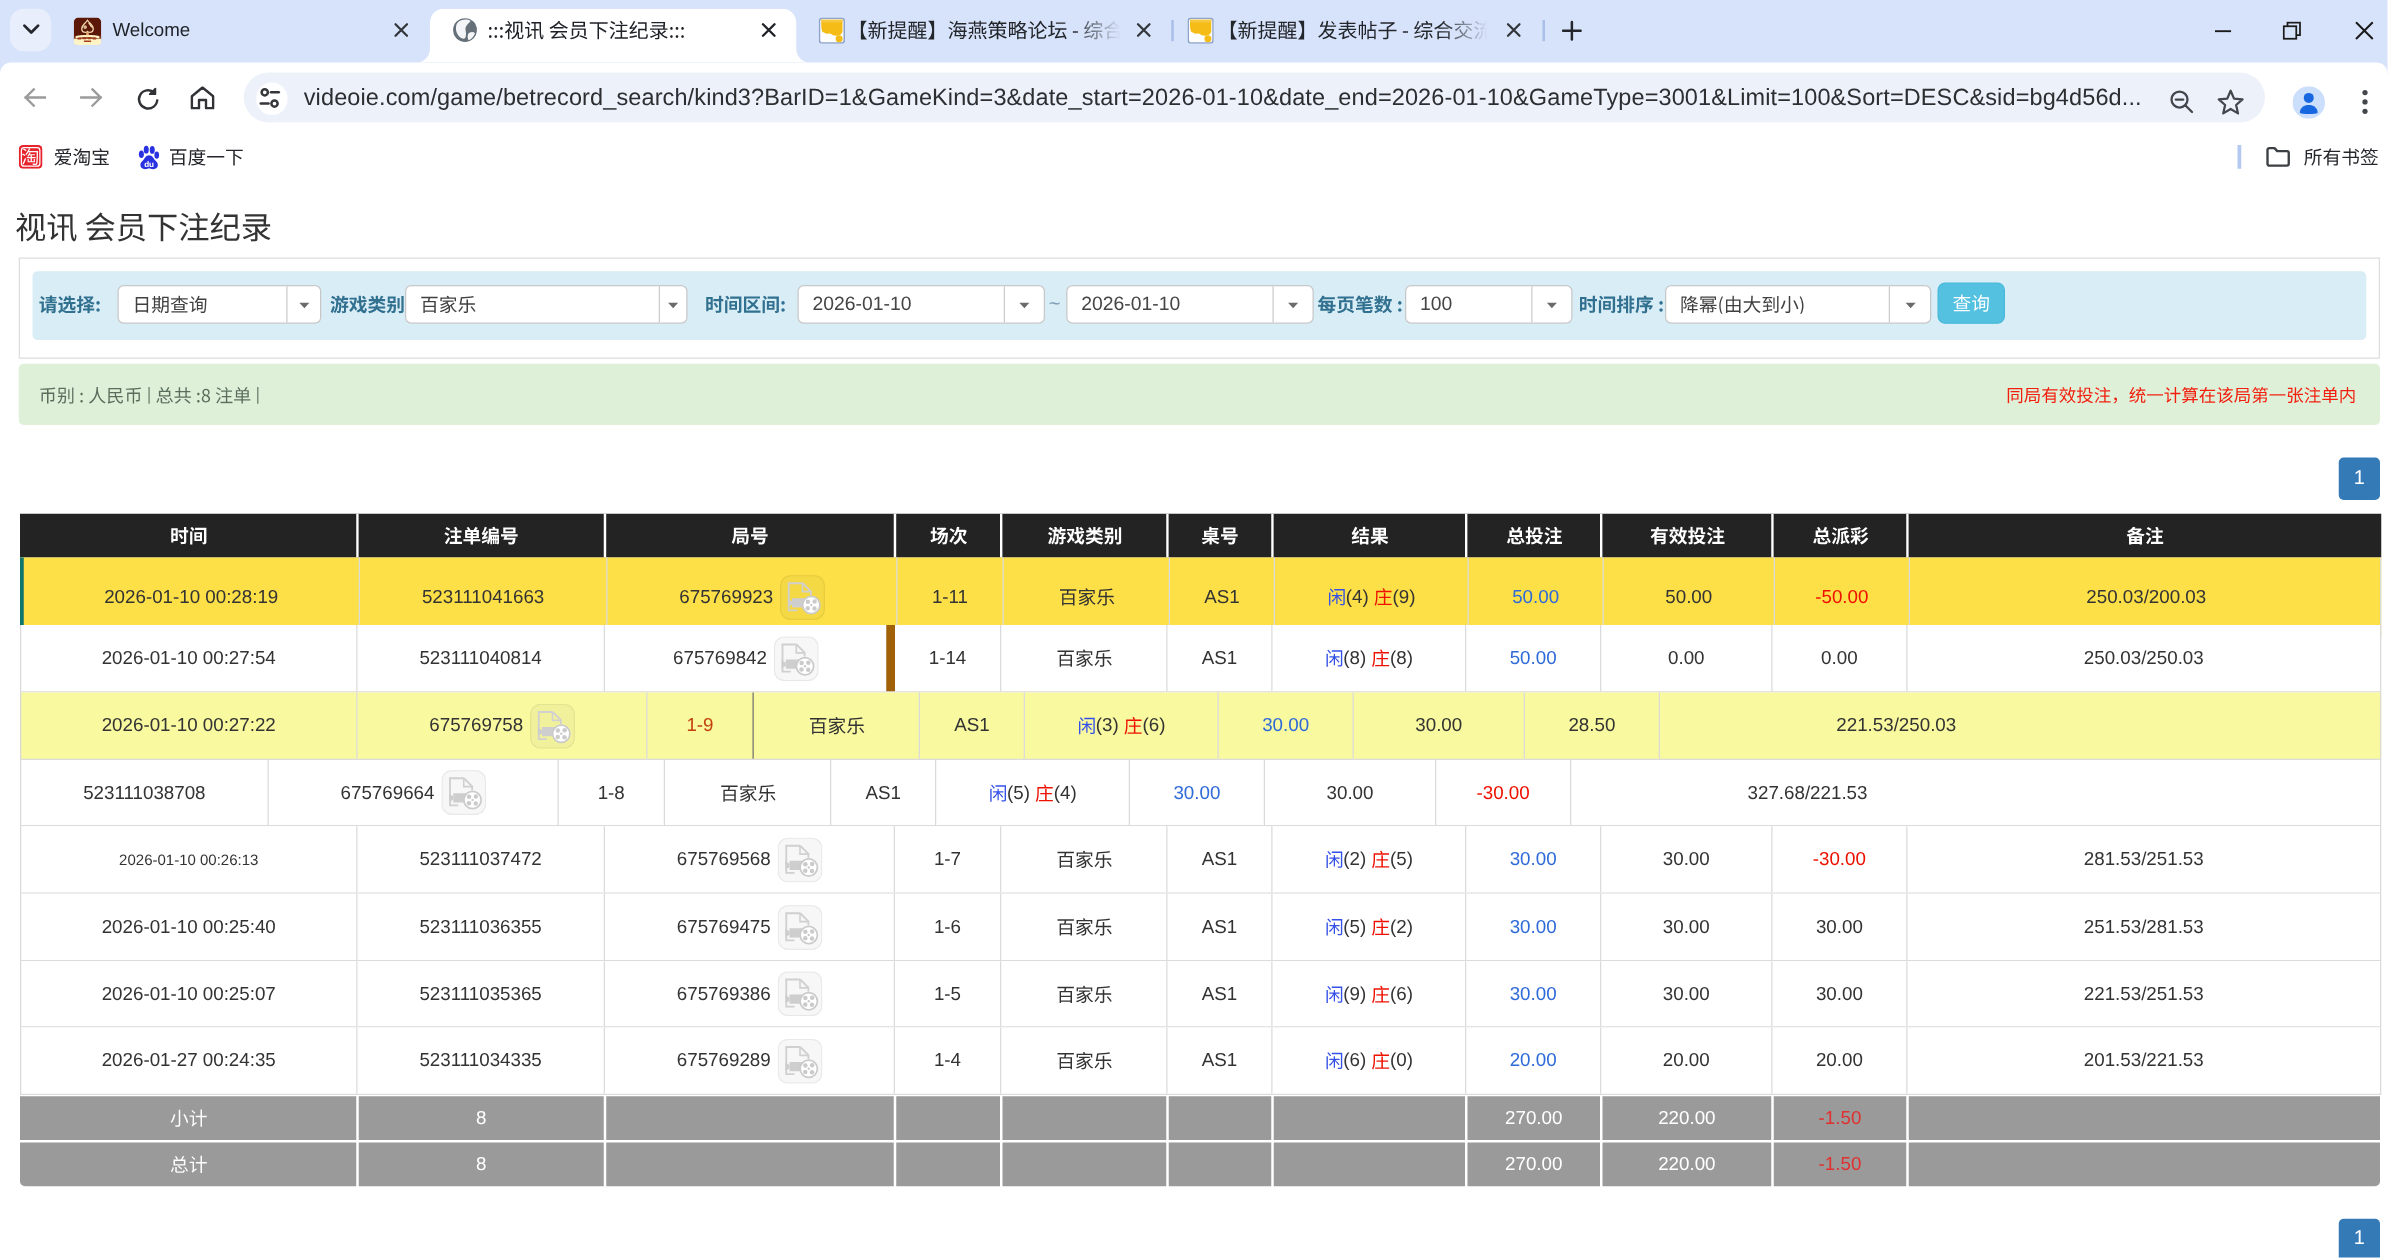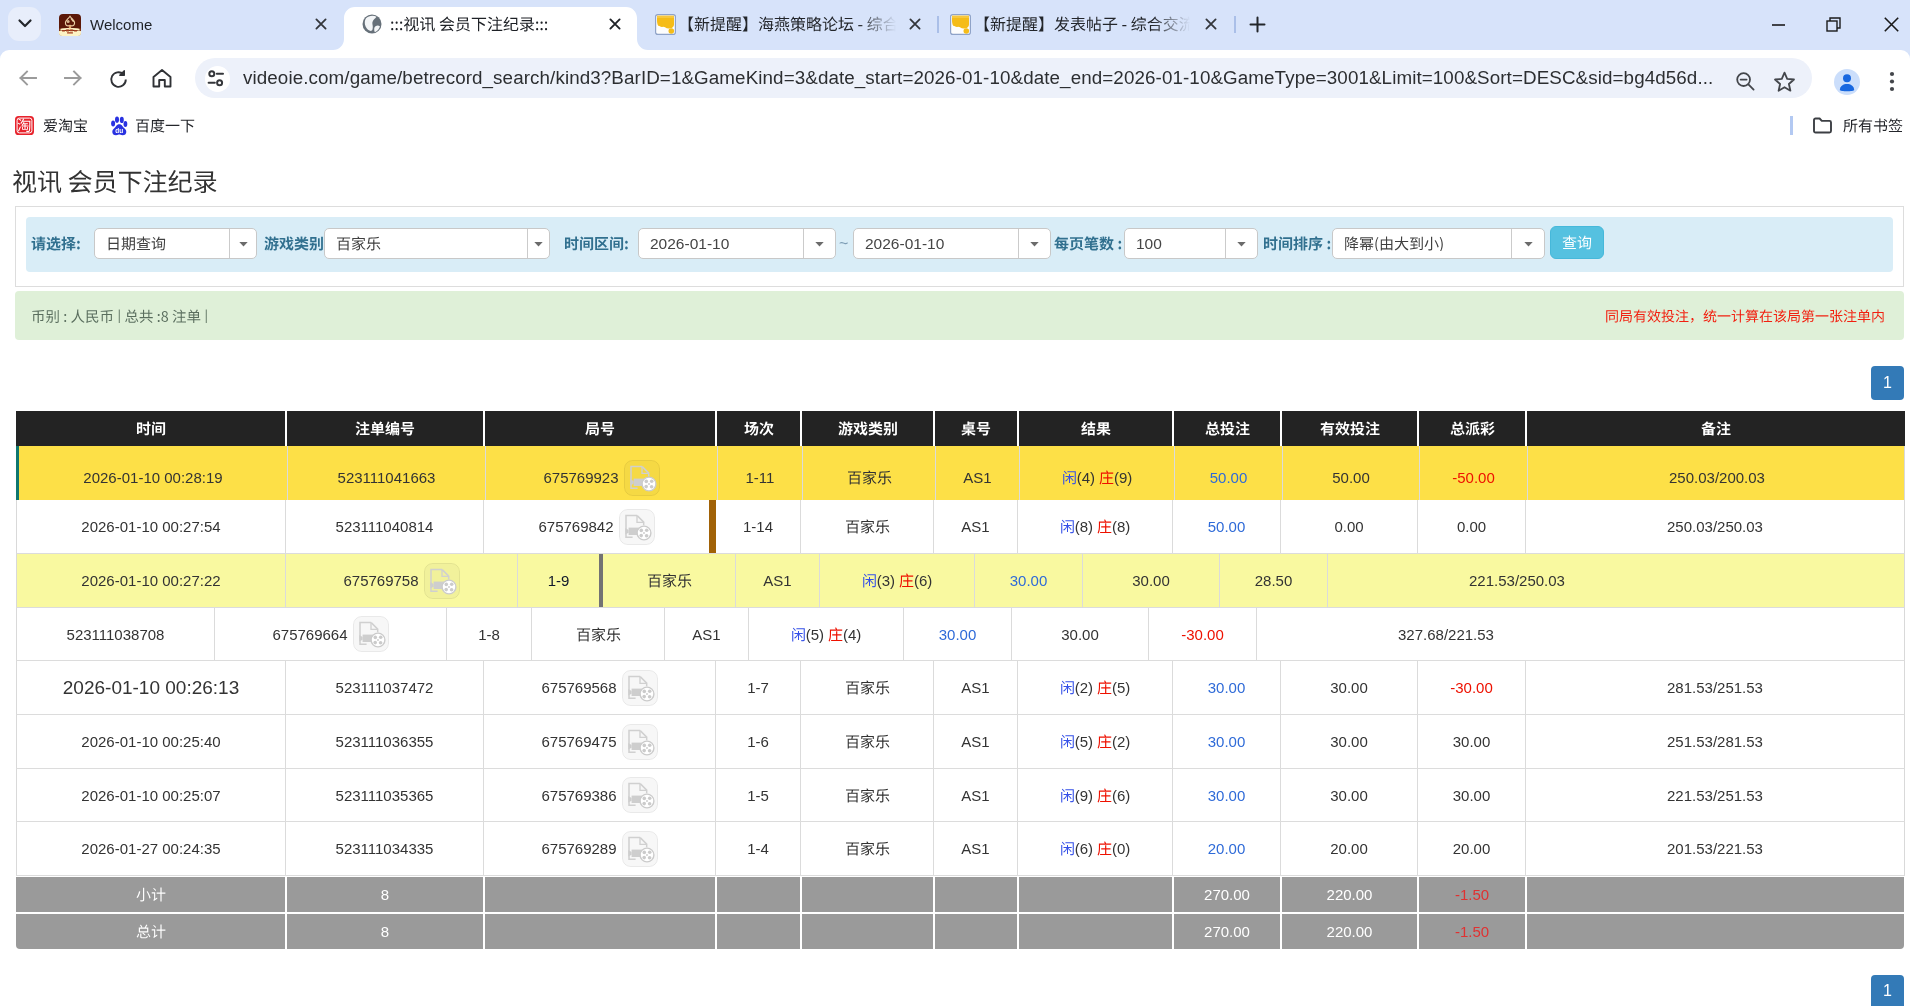--- a/index.html
+++ b/index.html
@@ -449,21 +449,21 @@
 <circle cx="25" cy="24" r="6.9" fill="#fff" stroke="#cbcbcb" stroke-width="1.4"></circle>
 <g fill="#cbcbcb">
 <circle cx="22.3" cy="21.4" r="1.8"></circle>
           <circle cx="27.7" cy="21.2" r="1.8"></circle>
 <circle cx="22.2" cy="26.6" r="1.8"></circle>
           <circle cx="27.6" cy="26.8" r="1.8"></circle>
 <circle cx="25" cy="24" r="0.95"></circle>
 </g>
 </svg>
     </div>
-<div class="cc" style="flex:none;width:85px;height:100%;border-right:4px solid #737373;font-size:15px;color:#0f172a">1-9</div>
+<div class="cc" style="flex:none;width:85px;height:100%;border-right:1px solid #737373;font-size:15px;color:#c2410c">1-9</div>
 <div class="cc" style="flex:none;width:133px;height:100%;border-right:1px solid #dbdbdb;font-size:15px;color:#333333">
       <svg class="z" width="45" height="15" viewBox="0 0 45 15">
         <path fill="#333333" d="M2.7 4.8V14.4H3.8V13.4H11.4V14.4H12.6V4.8H7.5C7.6 4.1 7.9 3.3 8 2.5H14.1V1.4H1V2.5H6.7C6.6 3.3 6.5 4.1 6.3 4.8ZM3.8 9.6H11.4V12.4H3.8ZM3.8 8.6V5.8H11.4V8.6ZM21.3 0.8C21.5 1.2 21.8 1.6 21.9 1.9H16.3V5H17.4V3H27.7V5H28.8V1.9H23.3C23.1 1.5 22.8 0.9 22.5 0.5ZM26.9 6C26 6.8 24.7 7.8 23.6 8.5C23.2 7.7 22.7 6.9 22 6.2C22.4 5.9 22.7 5.7 23.1 5.4H26.8V4.4H18.1V5.4H21.6C20.1 6.4 18.1 7.1 16.2 7.6C16.4 7.8 16.7 8.3 16.8 8.5C18.3 8.1 19.8 7.5 21.2 6.7C21.4 7 21.7 7.3 21.9 7.6C20.6 8.6 18.1 9.6 16.2 10.1C16.4 10.3 16.6 10.7 16.7 11C18.5 10.4 20.9 9.4 22.3 8.3C22.5 8.7 22.6 9 22.7 9.4C21.2 10.8 18.3 12.2 15.9 12.7C16.1 13 16.4 13.4 16.5 13.7C18.7 13 21.2 11.8 22.9 10.5C23.1 11.7 22.8 12.7 22.4 13C22.1 13.3 21.8 13.3 21.4 13.3C21.1 13.3 20.6 13.3 20 13.3C20.2 13.6 20.3 14 20.3 14.3C20.8 14.4 21.3 14.4 21.6 14.4C22.3 14.4 22.7 14.2 23.2 13.8C24 13.2 24.4 11.3 23.9 9.4L24.6 9C25.4 11.2 26.8 12.9 28.7 13.8C28.9 13.5 29.2 13.1 29.5 12.9C27.6 12.1 26.2 10.4 25.5 8.4C26.3 7.9 27.1 7.3 27.8 6.7ZM33.5 9C32.8 10.4 31.6 11.8 30.6 12.7C30.8 12.9 31.3 13.3 31.5 13.5C32.5 12.4 33.8 10.8 34.6 9.4ZM40.4 9.5C41.5 10.7 42.8 12.4 43.4 13.4L44.4 12.9C43.8 11.8 42.4 10.2 41.4 9ZM31.9 7.9C32.1 7.8 32.7 7.7 33.7 7.7H37.2V12.9C37.2 13.2 37.1 13.2 36.9 13.3C36.6 13.3 35.7 13.3 34.8 13.2C34.9 13.6 35.1 14.1 35.2 14.4C36.5 14.4 37.2 14.4 37.7 14.2C38.2 14 38.4 13.6 38.4 12.9V7.7H43.9L43.9 6.6H38.4V3.6H37.2V6.6H33C33.3 5.5 33.6 4.1 33.7 2.7C36.9 2.7 40.7 2.4 43.1 1.8L42.5 0.8C40.2 1.4 36 1.7 32.6 1.7C32.5 3.5 32.1 5.4 32 5.9C31.9 6.4 31.8 6.8 31.6 6.9C31.7 7.2 31.9 7.7 31.9 7.9Z"></path>
       </svg>
     </div>
 <div class="cc" style="flex:none;width:84px;height:100%;border-right:1px solid #dbdbdb;font-size:15px;color:#333333">AS1</div>
 <div class="cc" style="flex:none;width:155px;height:100%;border-right:1px solid #dbdbdb;font-size:15px;color:#333333">
       <svg class="z" width="15" height="15" viewBox="0 0 15 15">
         <path fill="#3550e8" d="M1.2 4V14.4H2.3V4ZM1.8 1.3C2.6 2.1 3.6 3.3 4 4L4.9 3.4C4.4 2.7 3.5 1.5 2.6 0.7ZM5.4 1.2V2.3H12.7V12.8C12.7 13 12.6 13.1 12.3 13.1C12 13.1 11 13.2 10 13.1C10.1 13.4 10.3 13.9 10.4 14.2C11.7 14.2 12.6 14.2 13.1 14C13.6 13.9 13.8 13.5 13.8 12.8V1.2ZM7 3.9V5.9H3.5V6.9H6.5C5.7 8.5 4.5 9.9 3.2 10.7C3.4 10.9 3.7 11.3 3.9 11.5C5.1 10.7 6.2 9.4 7 7.9V13.1H8V7.8C9.1 9 10.2 10.2 10.8 11.1L11.6 10.4C10.9 9.5 9.6 8.1 8.4 6.9H11.7V5.9H8V3.9Z"></path>
       </svg>
@@ -528,21 +528,21 @@
 <div class="cc" style="flex:none;width:108px;height:100%;border-right:1px solid #dbdbdb;font-size:15px;color:#333333">
       <span style="color:#2f6bd8">30.00</span>
     </div>
 <div class="cc" style="flex:none;width:137px;height:100%;border-right:1px solid #dbdbdb;font-size:15px;color:#333333">30.00</div>
 <div class="cc" style="flex:none;width:108px;height:100%;border-right:1px solid #dbdbdb;font-size:15px;color:#333333">
       <span style="color:#ee1100">-30.00</span>
     </div>
 <div class="cc" style="flex:none;width:378px;height:100%;font-size:15px;color:#333333">327.68/221.53</div>
 </div>
 <div class="ab" style="left:16px;top:661px;width:1889px;height:54px;display:flex;background:#ffffff;border-bottom:1px solid #dcdcdc;border-left:1px solid #d9d9d9;border-right:1px solid #d9d9d9">
-<div class="cc" style="flex:none;width:269px;height:100%;border-right:1px solid #dbdbdb;font-size:19px;color:#333333">2026-01-10 00:26:13</div>
+<div class="cc" style="flex:none;width:269px;height:100%;border-right:1px solid #dbdbdb;font-size:12px;color:#333333">2026-01-10 00:26:13</div>
 <div class="cc" style="flex:none;width:198px;height:100%;border-right:1px solid #dbdbdb;font-size:15px;color:#333333">523111037472</div>
 <div class="cc" style="flex:none;width:232px;height:100%;border-right:1px solid #dbdbdb;font-size:15px;color:#333333">
       <span>675769568</span>
       <span style="width:5px"></span>
       <svg width="36" height="36" viewBox="0 0 36 36" style="display:block">
 <rect x="0.5" y="0.5" width="35" height="35" rx="8" fill="rgba(0,0,0,0.033)" stroke="rgba(0,0,0,0.07)"></rect>
 <g stroke="#d0d0d0" stroke-width="1.5" fill="none">
 <path d="M18.2 6.6 L7 6.6 L7 28.3 L13.6 28.3"></path>
 <path d="M18.2 6.6 L24.7 13.1 L24.7 16.2"></path>
 <path d="M18 7 L18 13.3 L24.3 13.3" stroke-width="1.3"></path>

